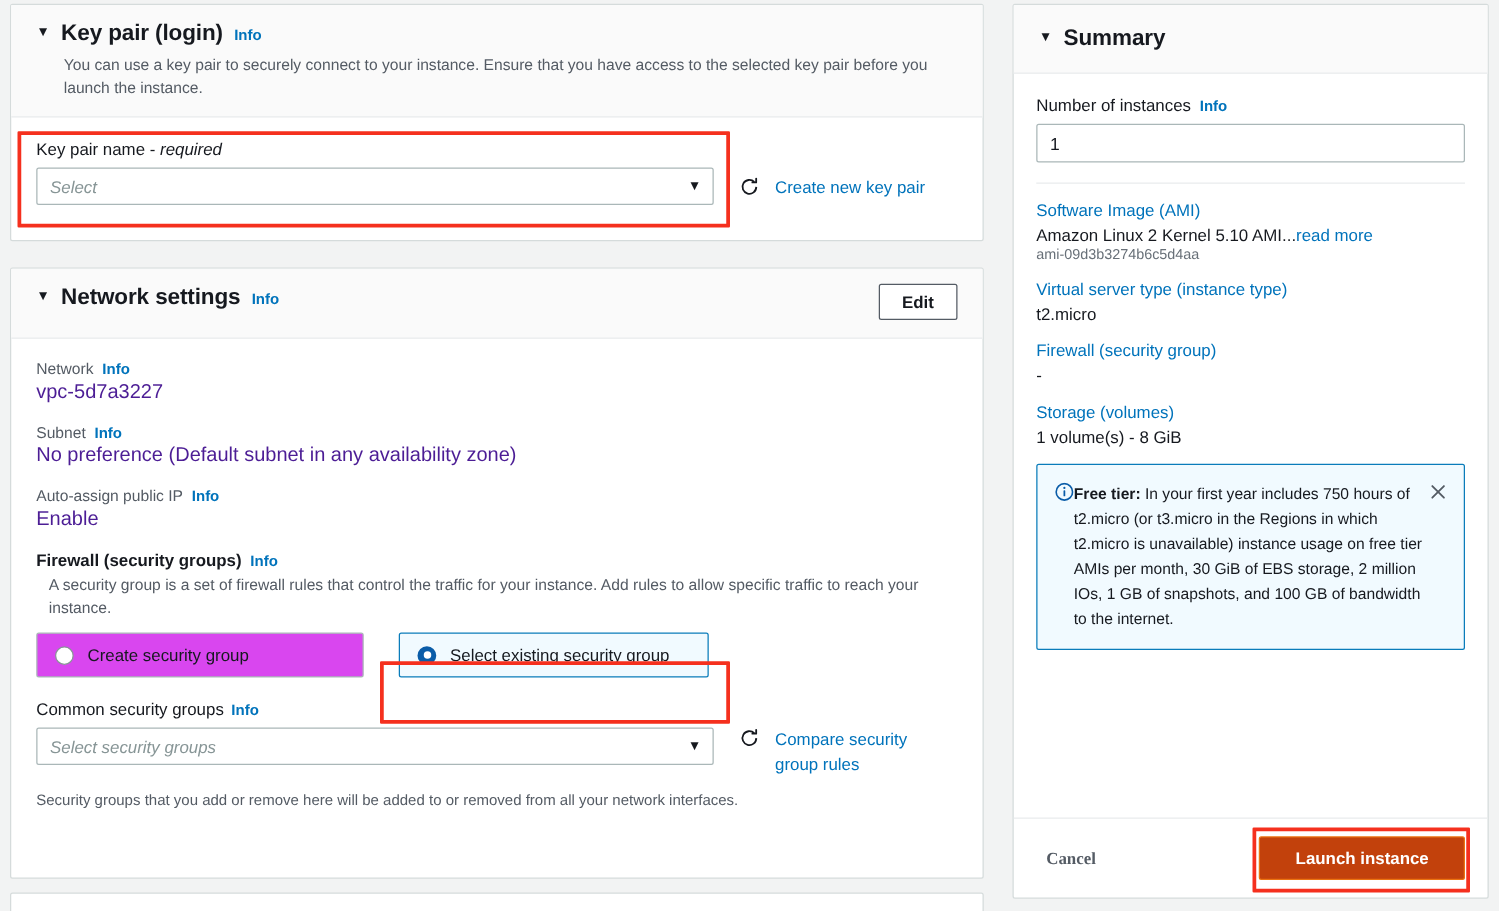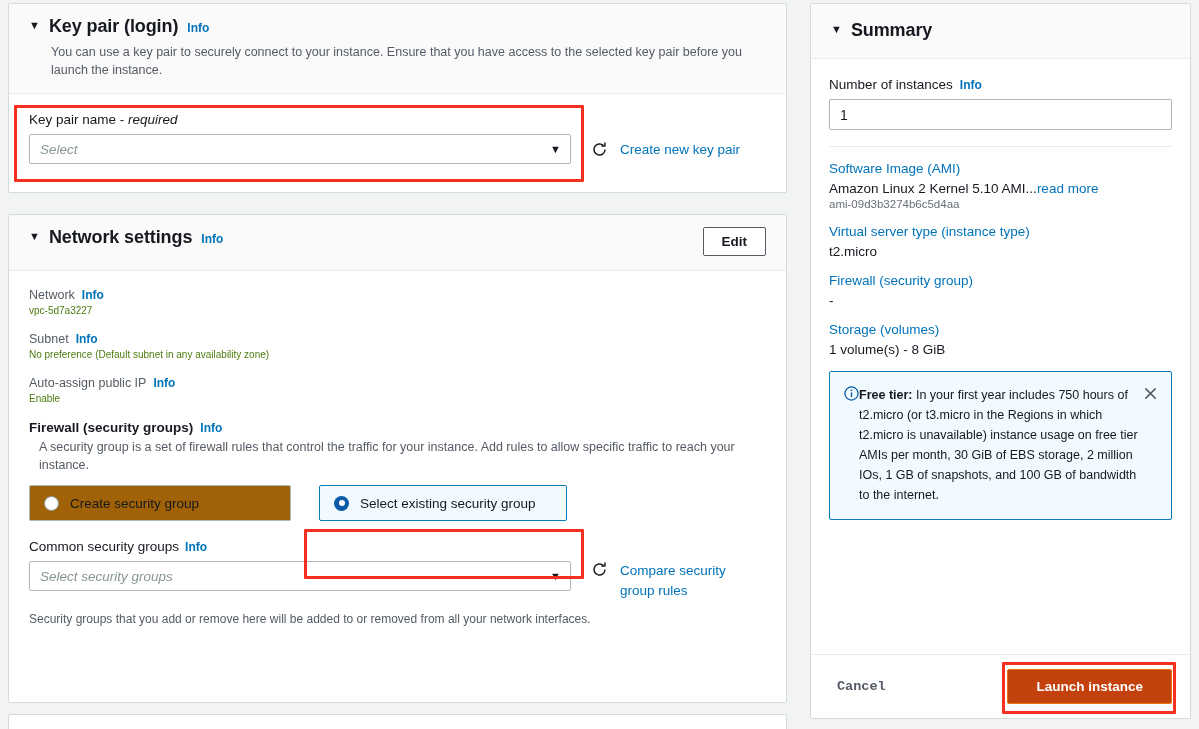--- a/index.html
+++ b/index.html
@@ -69,27 +69,27 @@
 
   
   #network-panel { position: absolute; left: 8px; top: 214px; width: 779px; height: 489px; }
   .edit-btn {
     border: 1px solid #545b64; background: #fff; color: #16191f;
     font-weight: bold; font-size: 13.5px; border-radius: 2px;
     padding: 6px 18px; cursor: pointer; font-family: "Liberation Sans", sans-serif;
   }
   .net-body { padding: 17px 20px 16px 20px; }
   .ro-label { font-size: 12.5px; color: #545b64; margin-bottom: 3px; display: flex; align-items: baseline; gap: 7px; }
-  .ro-value { font-size: 10px; color: #4d7c0f; margin-bottom: 16px; }
+  .ro-value { font-size: 16px; color: #4c1d95; margin-bottom: 16px; }
   .fw-label { font-size: 13.5px; color: #16191f; font-weight: bold; display: flex; align-items: baseline; gap: 7px; }
   .fw-desc { font-size: 12.5px; color: #545b64; line-height: 1.45; margin-top: 3px; max-width: 700px; margin-left: 10px; }
 
   .tile-row { display: flex; gap: 28px; margin-top: 11px; }
   .tile {
-    border: 1px solid #aab7b8; border-radius: 2px; background: #a16207;
+    border: 1px solid #aab7b8; border-radius: 2px; background: #d946ef;
     height: 36px; display: flex; align-items: center; gap: 11px;
     padding: 0 14px; font-size: 13.5px; cursor: pointer;
   }
   .tile.w1 { width: 262px; }
   .tile.w2 { width: 248px; align-items: center; }
   .tile.selected { border: 1px solid #0a7cba; background: #f1faff; }
   .radio-outer {
     width: 15px; height: 15px; border-radius: 50%;
     border: 1px solid #879596; background: #fff; flex: none;
   }
@@ -140,21 +140,21 @@
   .ft-text b { font-weight: bold; }
   .ft-close { color: #545b64; cursor: pointer; font-size: 15px; line-height: 1; padding: 2px 2px 0 6px; }
 
   .sum-footer {
     border-top: 1px solid #e9ebed; padding: 14px 18px;
     display: flex; align-items: center; justify-content: space-between;
   }
   .cancel-btn {
     background: none; border: none; color: #545b64; font-weight: bold;
     font-size: 13.5px; cursor: pointer; padding: 6px 8px;
-    font-family: Liberation Mono, monospace;
+    font-family: Liberation Serif, serif;
   }
   .launch-btn {
     background: #c2410c; border: 1px solid #ec7211; color: #fff;
     font-weight: bold; font-size: 13.5px; border-radius: 2px;
     padding: 9px 28px; cursor: pointer; font-family: "Liberation Sans", sans-serif;
   }
 
   
   #bottom-sliver {
     position: absolute; left: 8px; top: 714px; width: 779px; height: 30px;

